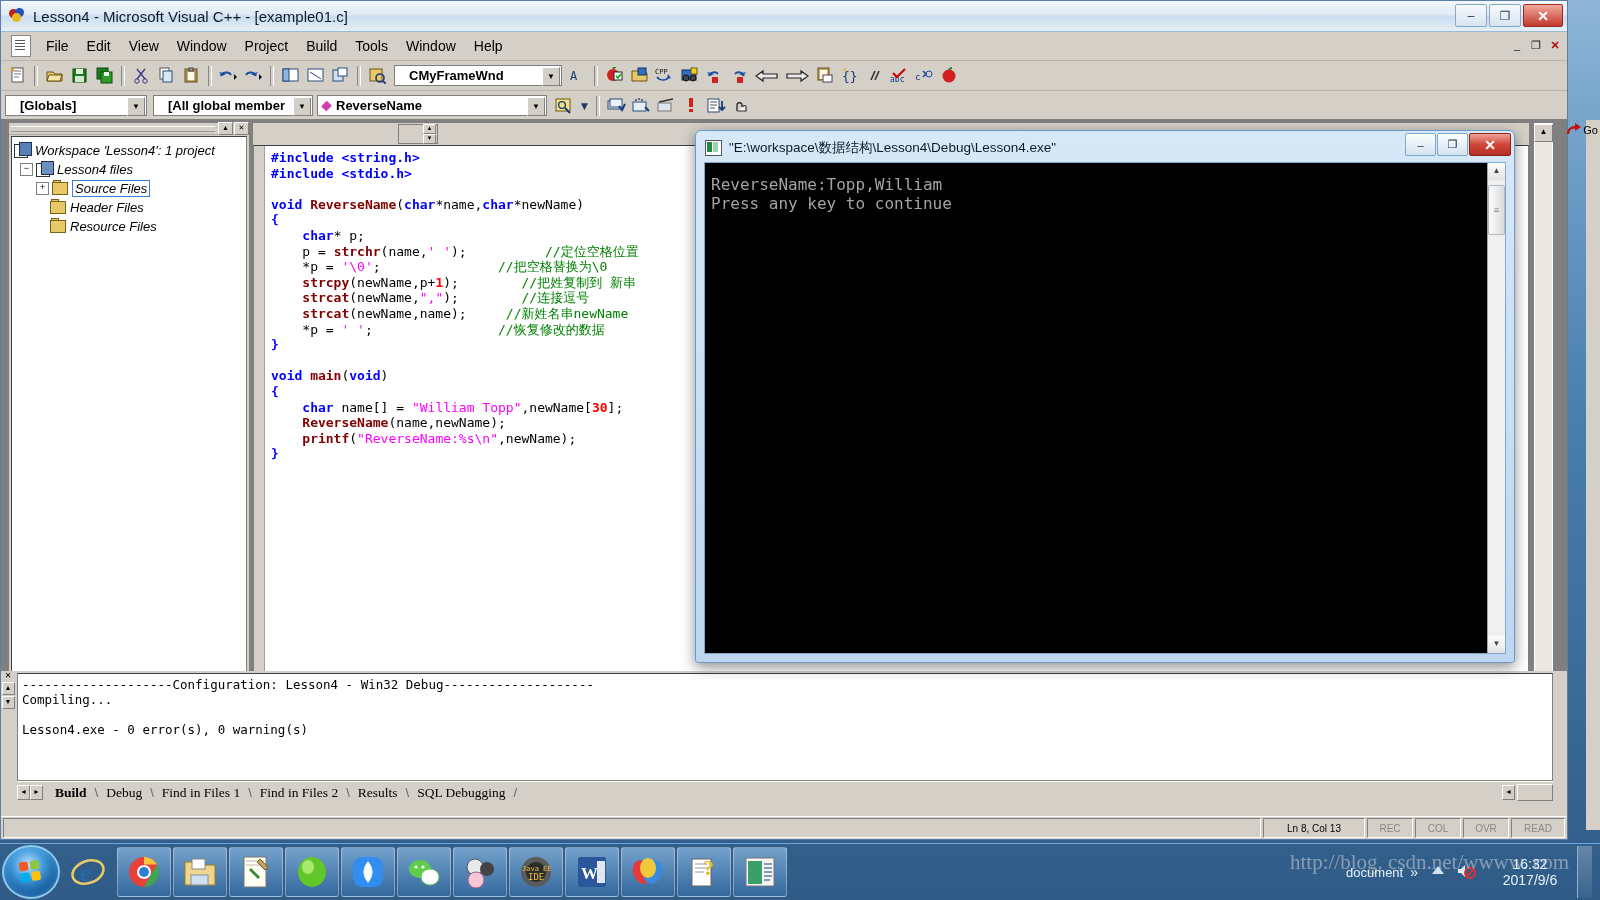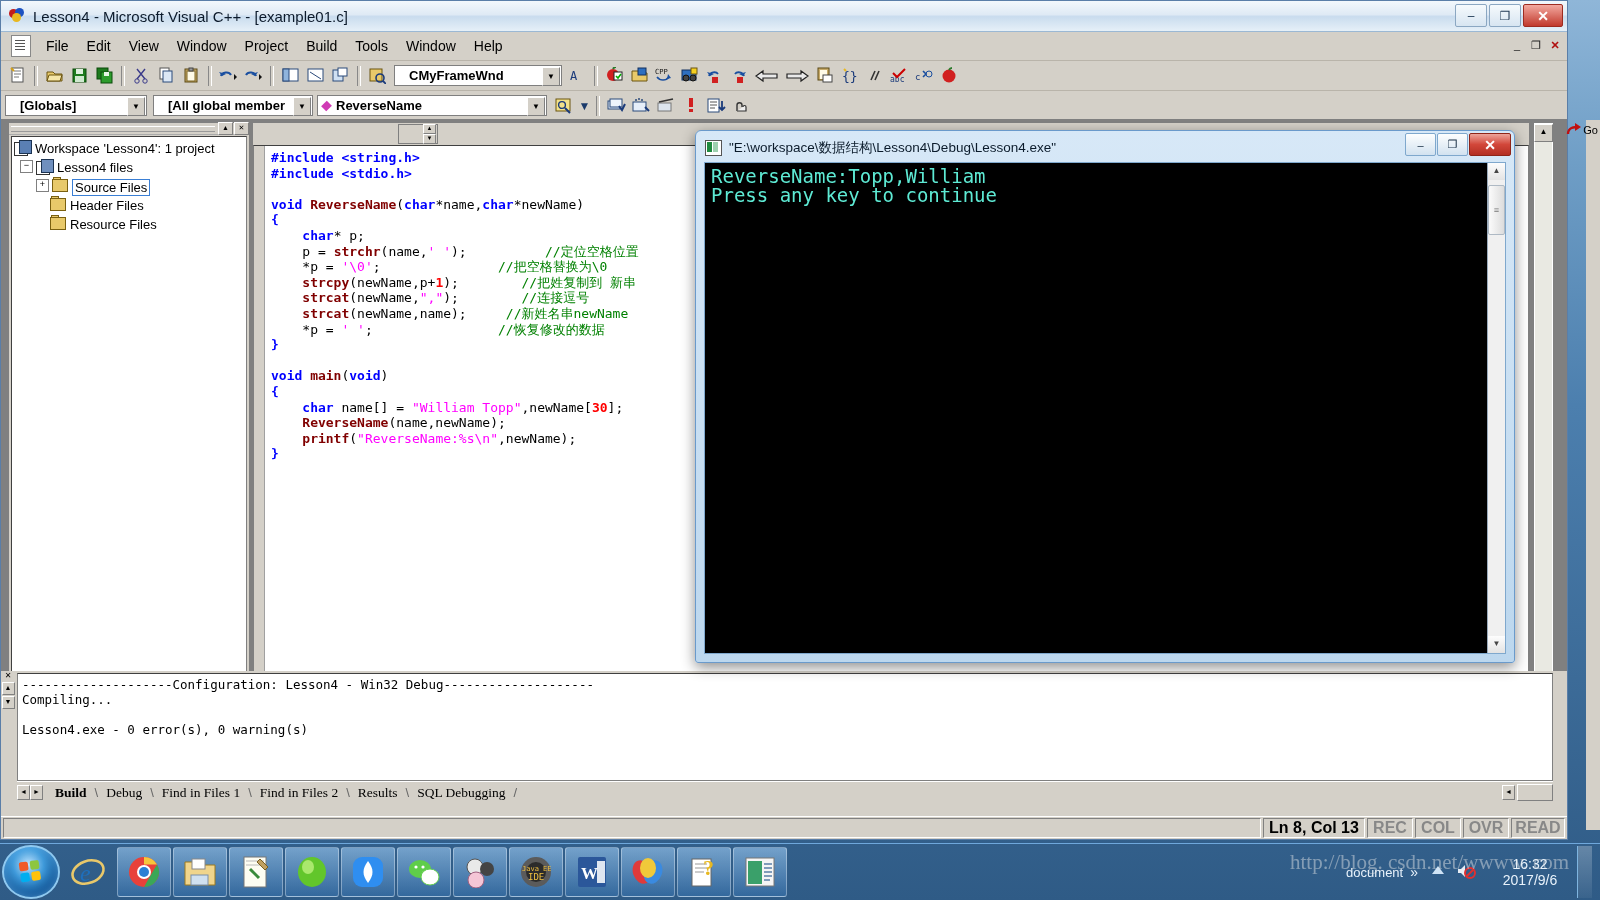--- a/index.html
+++ b/index.html
@@ -77,21 +77,21 @@
   .pane-cap{height:11px;display:flex;align-items:center;justify-content:flex-end;
     background:#d4d0c8;border-bottom:1px solid #aaa;position:relative;}
   .pane-cap .grip{position:absolute;left:2px;right:34px;top:3px;height:4px;
     border-top:1px solid #fff;border-bottom:1px solid #999;}
   .capbtn{width:13px;height:11px;border:1px solid #fff;border-right-color:#808080;
     border-bottom-color:#808080;background:#d4d0c8;font-size:7px;line-height:9px;
     text-align:center;margin-left:1px;}
   #tree{position:absolute;left:2px;right:2px;top:13px;bottom:40px;background:#fff;
     border:1px solid #808080;border-top-color:#404040;border-left-color:#404040;
     overflow:hidden;padding:4px 2px;box-sizing:border-box;}
-  .tnode{display:flex;align-items:flex-start;height:19px;font-size:13px;white-space:nowrap;}
+  .tnode{display:flex;align-items:center;height:19px;font-size:13px;white-space:nowrap;font-style:italic;}
   .tnode .pm{width:11px;height:11px;border:1px solid #808080;background:#fff;font-size:9px;
     line-height:9px;text-align:center;margin-right:3px;color:#000;flex:none;}
   .tnode .spacer{display:inline-block;flex:none;}
   .folder{width:16px;height:13px;flex:none;margin-right:4px;position:relative;}
   .folder .f1{position:absolute;inset:0;background:#e8c96a;border:1px solid #7a6010;}
   .folder .f2{position:absolute;left:1px;top:-2px;width:6px;height:3px;background:#e8c96a;
     border:1px solid #7a6010;border-bottom:none;}
   .wsicon{width:17px;height:15px;flex:none;margin-right:4px;position:relative;}
   .wsicon .w1{position:absolute;left:0;top:1px;width:12px;height:12px;background:#fff;
     border:1px solid #333;}
@@ -177,22 +177,22 @@
   .otab-sep{color:#666;}
   .oarrow{width:11px;height:13px;border:1px solid #fff;border-right-color:#808080;
     border-bottom-color:#808080;font-size:7px;text-align:center;line-height:11px;background:#d4d0c8;}
 
   
   #statusbar{position:absolute;left:0;right:0;bottom:0;height:22px;background:#d4d0c8;
     border-top:1px solid #fff;display:flex;align-items:center;}
   .sb-main{flex:1;height:18px;margin:0 2px;border:1px solid #808080;border-right-color:#fff;
     border-bottom-color:#fff;}
   .sb-cell{height:18px;min-width:44px;margin-right:2px;border:1px solid #808080;
-    border-right-color:#fff;border-bottom-color:#fff;font-size:16px;display:flex;
-    align-items:center;justify-content:center;color:#888;font-weight:bold;}
+    border-right-color:#fff;border-bottom-color:#fff;font-size:10px;display:flex;
+    align-items:center;justify-content:center;color:#888;font-weight:normal;}
   .sb-cell.dark{color:#000;min-width:100px;}
 
   
   #console{position:absolute;left:695px;top:130px;width:820px;height:533px;
     background:linear-gradient(180deg,#d7e8f7,#bcd7ee);
     border:1px solid #6a9acb;border-radius:6px 6px 3px 3px;
     box-shadow:0 4px 14px rgba(0,0,0,.45);box-sizing:border-box;padding:3px;}
   #con-title{height:27px;display:flex;align-items:center;position:relative;padding-left:6px;}
   #con-title .cicon{width:15px;height:14px;background:#fff;border:1px solid #555;margin-right:7px;
     position:relative;flex:none;}
@@ -202,22 +202,22 @@
     background:#9ed0af;}
   #con-title .ctext{font-size:13.5px;color:#0b1b2b;white-space:nowrap;}
   #con-btns{position:absolute;right:0;top:-1px;display:flex;gap:1px;}
   .cbtn{width:29px;height:21px;border:1px solid #7fa8cd;border-radius:2px;
     background:linear-gradient(180deg,#fdfefe,#d2e2f0);display:flex;align-items:center;
     justify-content:center;font-size:11px;color:#12283f;}
   .cbtn.close{width:40px;background:linear-gradient(180deg,#eda49a 0%,#d2473a 50%,#b32f23 100%);
     border-color:#8e2418;color:#fff;font-size:14px;font-weight:bold;}
   #con-body{position:absolute;left:8px;right:8px;top:31px;bottom:8px;background:#000;
     border:1px solid #7fa8cd;display:flex;}
-  #con-text{flex:1;color:#5eead4;font-family:"DejaVu Sans Mono","Liberation Mono",monospace;
-    font-size:19px;line-height:19px;padding:4px 6px;white-space:pre;}
+  #con-text{flex:1;color:#a3a3a3;font-family:"DejaVu Sans Mono","Liberation Mono",monospace;
+    font-size:16px;line-height:19px;padding:12px 6px;white-space:pre;}
   #con-scroll{width:17px;background:#f0f0f0;border-left:1px solid #9ab;
     display:flex;flex-direction:column;align-items:center;justify-content:space-between;}
   #con-scroll .ca{width:17px;height:17px;background:linear-gradient(180deg,#fdfdfd,#e3e3e3);
     font-size:8px;text-align:center;line-height:16px;color:#444;}
   #con-scroll .cthumb{position:absolute;top:22px;width:15px;height:48px;
     background:linear-gradient(90deg,#fbfbfb,#dcdcdc);border:1px solid #aeb9c4;border-radius:2px;
     display:flex;align-items:center;justify-content:center;}
   #con-scroll .cthumb span{font-size:9px;color:#777;}
 
   

